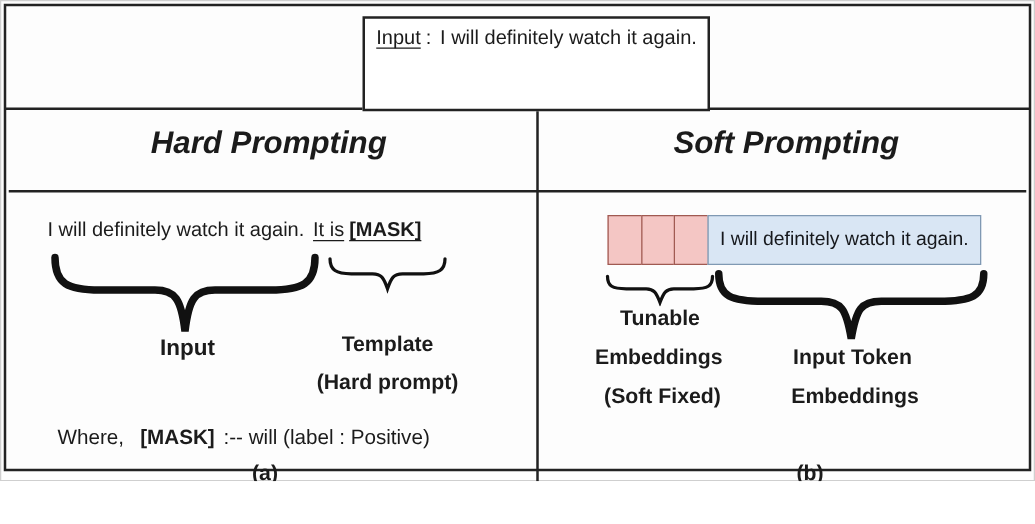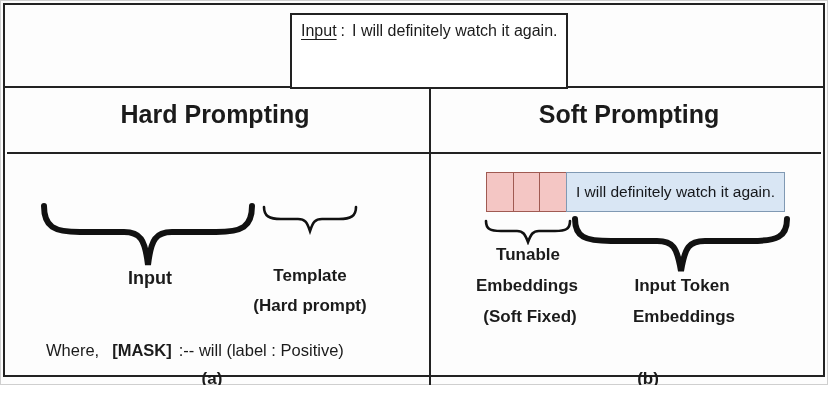--- a/index.html
+++ b/index.html
@@ -17,21 +17,21 @@
   .example-box{
     position:absolute;left:290px;top:13px;width:278px;height:76px;
     border:2px solid #222;background:#fff;box-sizing:border-box;z-index:2;
     display:flex;flex-direction:column;justify-content:space-between;
     padding:7px 9px 9px 9px;font-size:16px;
   }
   .ex-row{white-space:nowrap;}
   .ul{text-decoration:underline;text-underline-offset:3px;}
   .sep{margin:0 7px 0 4px;}
 
-  .hdr{position:absolute;font-size:25px;font-weight:bold;white-space:nowrap;transform:translateX(-50%);}
+  .hdr{position:absolute;font-size:25px;font-weight:bold;white-space:nowrap;transform:translateX(-50%);font-style:italic;}
   .hdr-left{left:215px;top:100px;}
   .hdr-right{left:629px;top:100px;}
 
   .sentence{position:absolute;left:38px;top:176px;font-size:16px;white-space:nowrap;}
   .tmpl{text-decoration:underline;text-underline-offset:3px;margin-left:7px;}
   .tmpl b{margin-left:4px;}
   .brace{position:absolute;}
   .lbl{position:absolute;font-weight:bold;font-size:17px;white-space:nowrap;transform:translateX(-50%);}
   .lbl-input{left:150px;top:268px;font-size:18px;}
   .lbl-ft1{left:310px;top:235px;}
@@ -69,20 +69,23 @@
     </div>
   </div>
 
   <div class="hline hl1"></div>
   <div class="hline hl2"></div>
   <div class="vline"></div>
 
   <div class="hdr hdr-left">Hard Prompting</div>
   <div class="hdr hdr-right">Soft Prompting</div>
 
+  <div class="sentence">
+    <span>I will definitely watch it again.</span><span class="tmpl"><span>It is</span><b>[MASK]</b></span>
+  </div>
 
   <svg class="brace" style="left:40px;top:201px;" width="216" height="70" viewBox="0 0 216 70">
     <path d="M 4 5 C 4 26 14 31 40 31 L 84 31 C 100 31 105 38 108 64 C 111 38 116 31 132 31 L 176 31 C 202 31 212 26 212 5" fill="none" stroke="#111" stroke-width="6" stroke-linecap="round"></path>
   </svg>
   <svg class="brace" style="left:262px;top:203px;" width="96" height="32" viewBox="0 0 96 32">
     <path d="M 2 4 C 2 13 7 16 19 16 L 36 16 C 43 16 45 19 48 28 C 51 19 53 16 60 16 L 77 16 C 89 16 94 13 94 4" fill="none" stroke="#111" stroke-width="2.6" stroke-linecap="round"></path>
   </svg>
 
   <div class="lbl lbl-input">Input</div>
   <div class="lbl lbl-ft2">Template</div>

